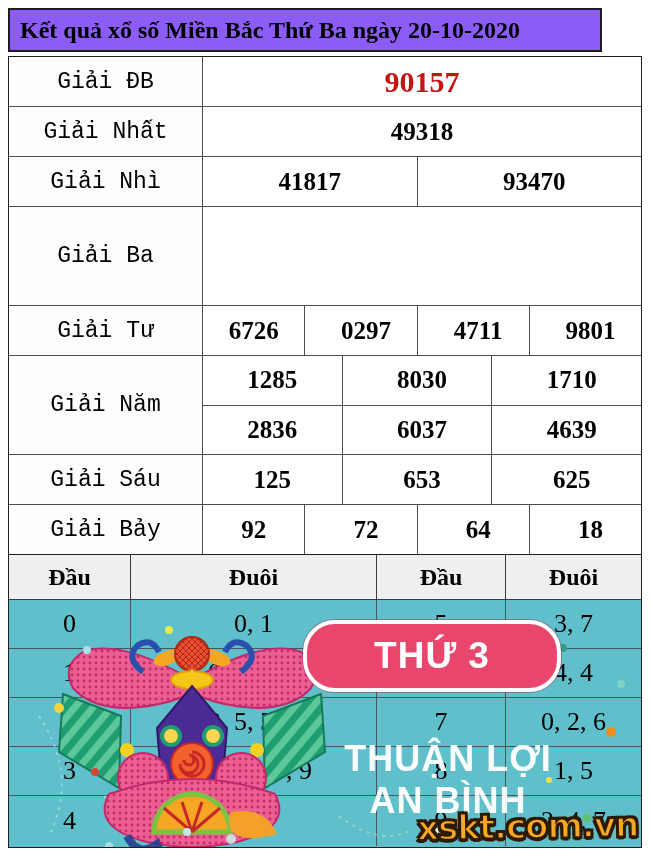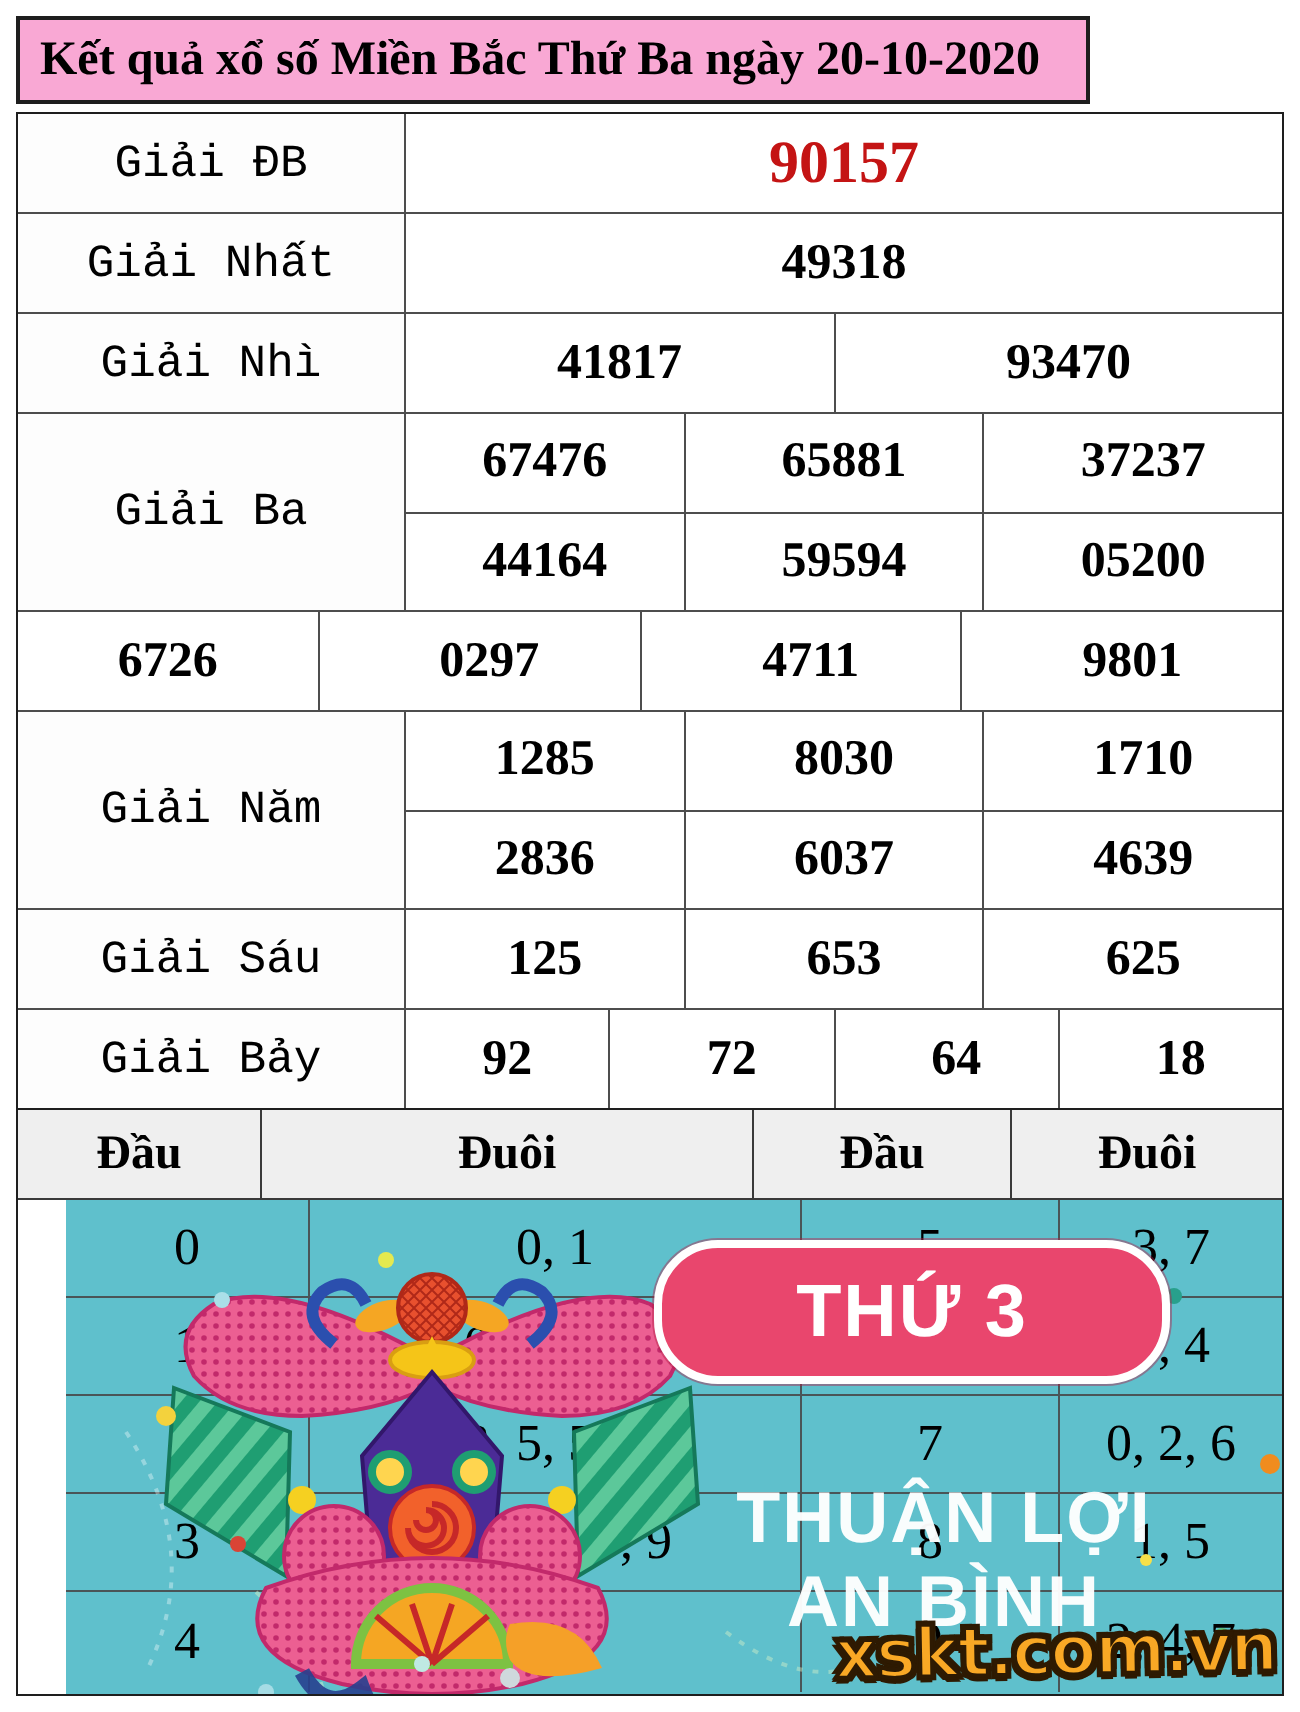--- a/index.html
+++ b/index.html
@@ -1,21 +1,21 @@
 <!DOCTYPE html>
 <html><head>
 <meta charset="utf-8">
 <style>
   html,body{margin:0;padding:0;background:#ffffff;}
   body{width:650px;height:856px;font-family:"Liberation Serif", serif;color:#000;}
   .page{position:relative;width:650px;height:856px;background:#fff;overflow:hidden;}
 
   
-  .title-bar{position:absolute;left:8px;top:8px;width:537px;height:44px;box-sizing:border-box;
-    background:#f9a8d4;border:2px solid #1e1e1e;display:flex;align-items:center;padding-left:10px;}
+  .title-bar{position:absolute;left:8px;top:8px;width:594px;height:44px;box-sizing:border-box;
+    background:#8b5cf6;border:2px solid #1e1e1e;display:flex;align-items:center;padding-left:10px;}
   .title-bar .t{font-size:24px;font-weight:bold;letter-spacing:0px;}
 
   
   .prize-table{position:absolute;left:8px;top:56px;width:634px;box-sizing:border-box;
     border:1px solid #1e1e1e;background:#fff;}
   .p-row{display:flex;border-bottom:1px solid #4d4d4d;}
   .p-row:last-child{border-bottom:none;}
   .h1{height:49px;} .h2{height:98px;}
   .p-label{width:194px;box-sizing:border-box;border-right:1px solid #4d4d4d;
     display:flex;align-items:center;justify-content:center;font-size:23px;background:#fdfdfd;font-family:Liberation Mono, monospace;}
@@ -26,21 +26,21 @@
     font-weight:bold;font-size:25px;box-sizing:border-box;}
   .p-cell + .p-cell{border-left:1px solid #4d4d4d;padding-left:10px;}
   .special{font-size:30px;color:#c41414;}
 
   
   .bottom{position:absolute;left:8px;top:554px;width:634px;height:294px;box-sizing:border-box;
     border:1px solid #1e1e1e;overflow:hidden;}
   .bt-header{display:flex;height:44px;background:#efefef;border-bottom:1px solid #3a3a3a;
     position:relative;z-index:3;font-weight:bold;}
   .bh-cell{display:flex;align-items:center;justify-content:center;font-size:24px;box-sizing:border-box;}
-  .bt-body{position:relative;height:248px;background:#5fc0cc;margin-left:24px;}
+  .bt-body{position:relative;height:248px;background:#5fc0cc;}
   .bt-grid{position:relative;z-index:1;}
   .bt-row{display:flex;height:49px;border-bottom:1px solid #4a5557;box-sizing:border-box;}
   .bt-row:last-child{border-bottom:none;height:50px;}
   .bt-cell{display:flex;align-items:center;justify-content:center;box-sizing:border-box;}
   .bh-cell + .bh-cell, .bt-cell + .bt-cell{border-left:1px solid #4a5557;}
   .bt-header .bh-cell + .bh-cell{border-left:1px solid #3a3a3a;}
   .w1{width:121px;} .w2{width:246px;} .w3{width:129px;} .w4{flex:1;}
   .bt-cell span{position:relative;z-index:4;font-size:26px;}
 
   
@@ -93,35 +93,24 @@
       <div class="p-vals">
           <div class="p-group">
         <div class="p-cell">41817</div>
         <div class="p-cell">93470</div>
       </div>
         </div>
     </div>
 
     <div class="p-row h2">
       <div class="p-label">Giải Ba</div>
-      <div class="p-vals">
-        <div class="p-group">
-          <div class="p-cell">67476</div>
-          <div class="p-cell">65881</div>
-          <div class="p-cell">37237</div>
-        </div>
-        <div class="p-group">
-          <div class="p-cell">44164</div>
-          <div class="p-cell">59594</div>
-          <div class="p-cell">05200</div>
-        </div>
-      </div>
-    </div>
-
-    <div class="p-row h1">
+    </div>
+
+    <div class="p-row h1">
+      <div class="p-label">Giải Tư</div>
       <div class="p-vals">
           <div class="p-group">
         <div class="p-cell">6726</div>
         <div class="p-cell">0297</div>
         <div class="p-cell">4711</div>
         <div class="p-cell">9801</div>
       </div>
         </div>
     </div>
 

